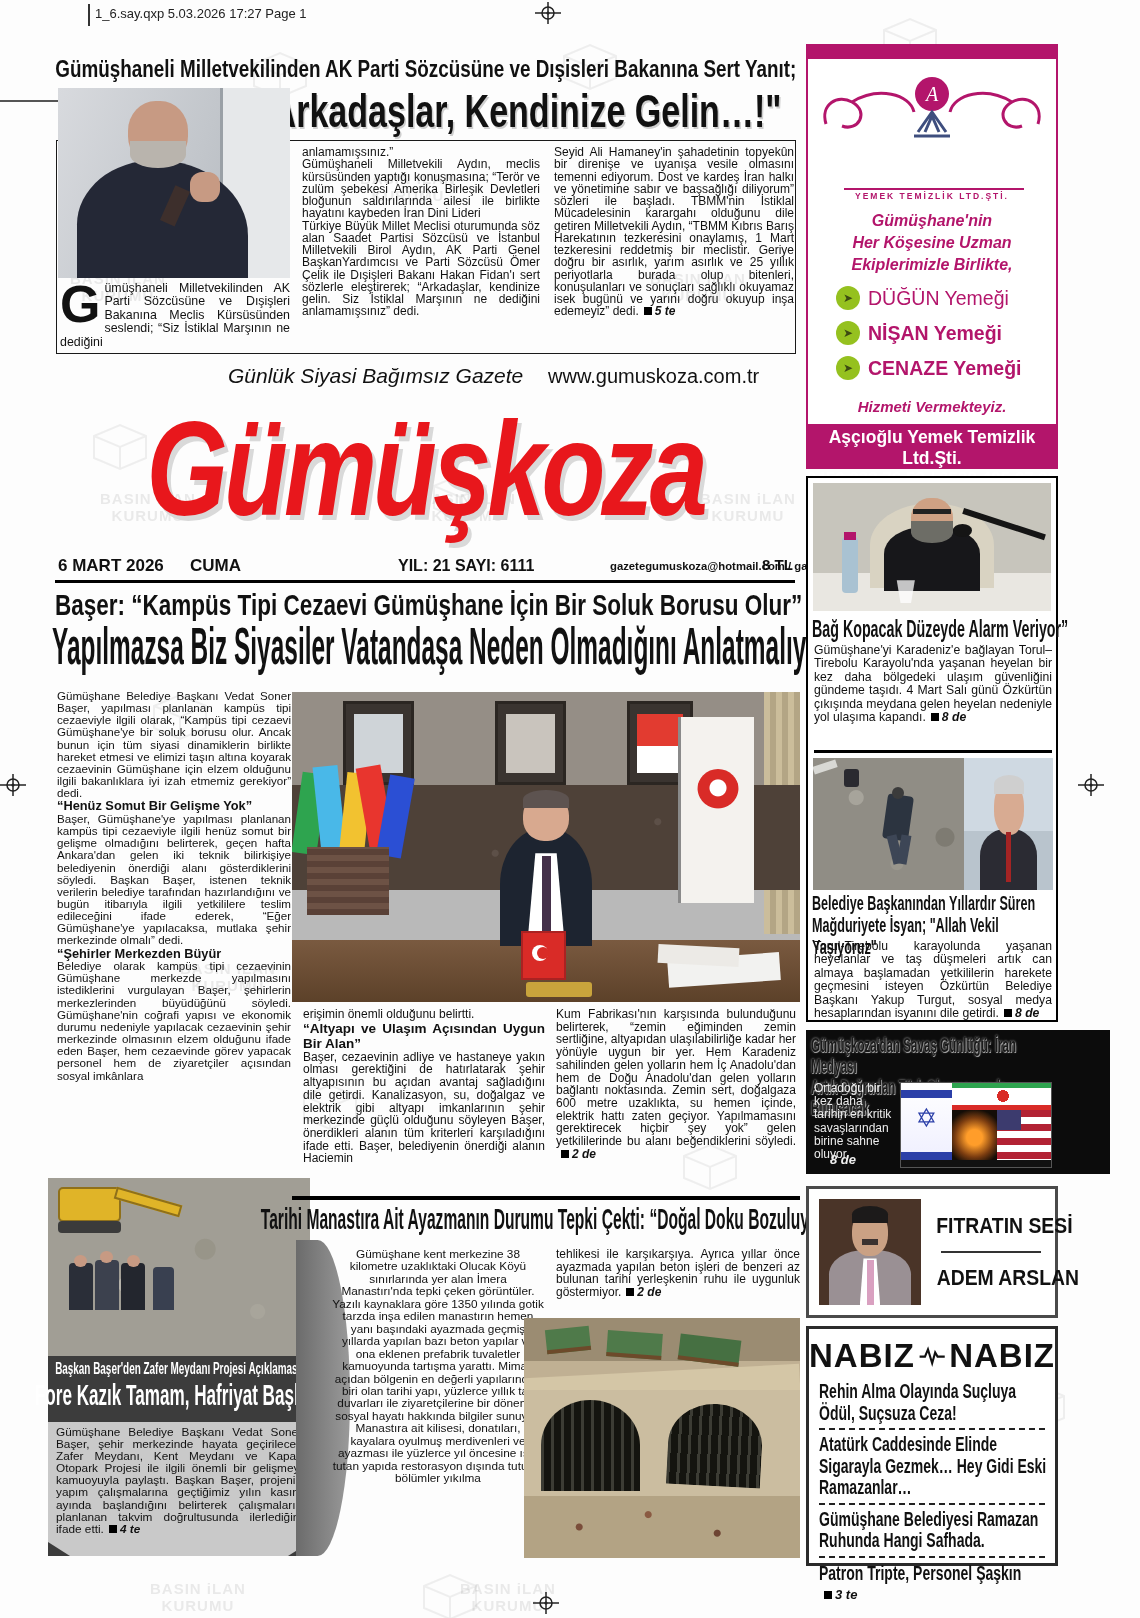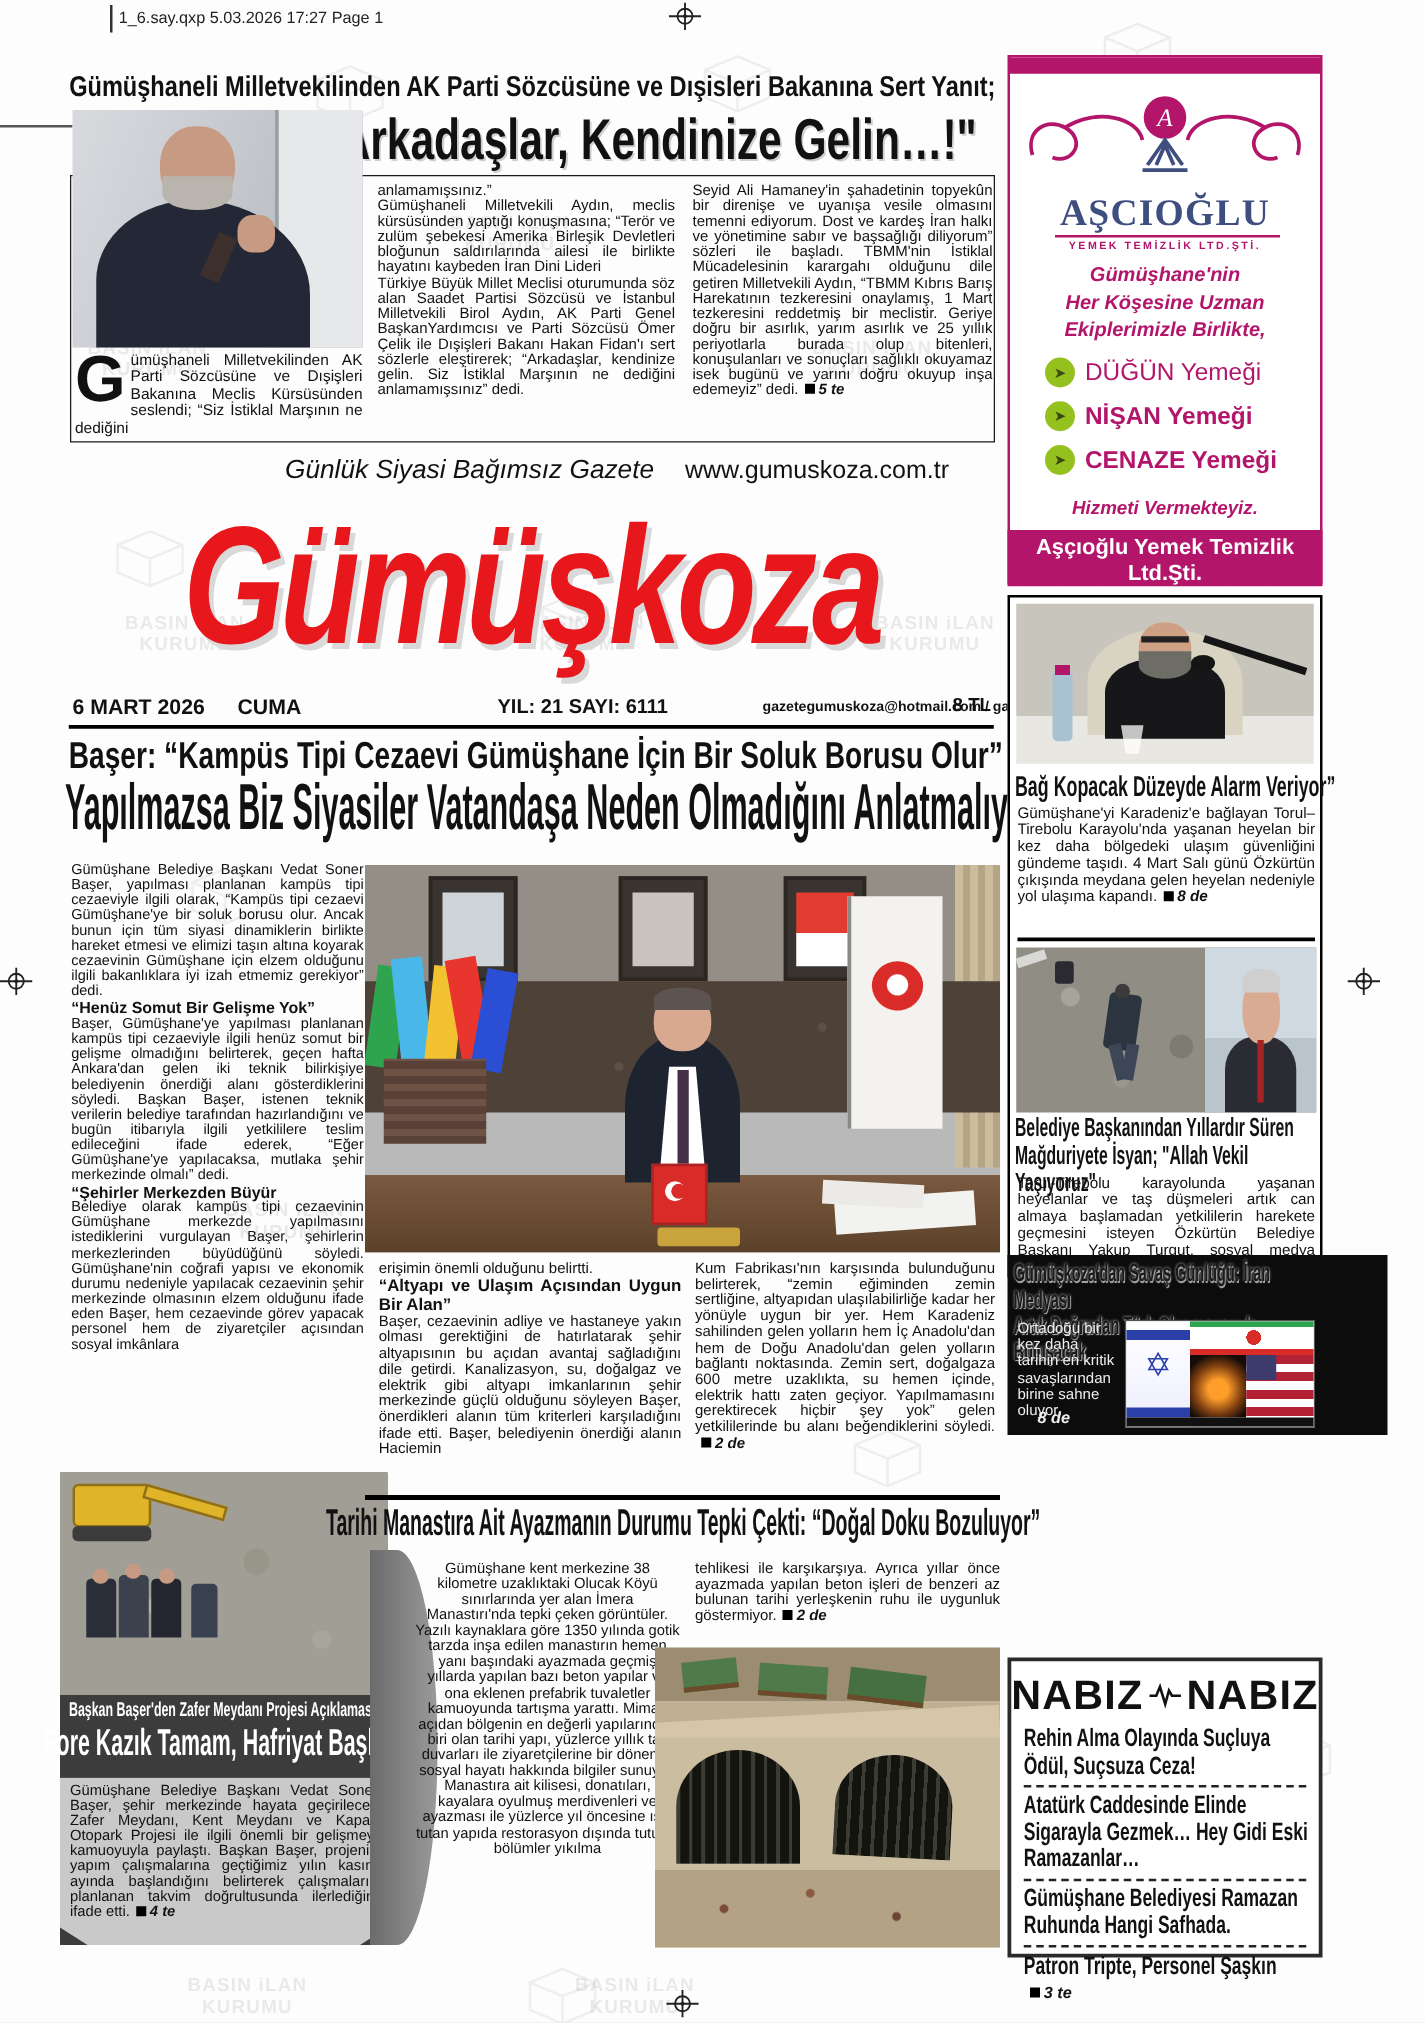--- a/index.html
+++ b/index.html
@@ -146,21 +146,20 @@
   <section class="abs" style="left:806px;top:44px;width:252px;height:423px;background:#fff;border:2px solid #b3156b">
     <div class="abs" style="left:0;top:0;width:100%;height:13px;background:#b3156b"></div>
     <svg class="abs" style="left:10px;top:20px" width="228" height="86" viewBox="0 0 228 86">
       <path d="M8 58 C2 38 20 28 34 36 C52 46 40 66 24 60 M34 36 C60 20 92 28 96 46" fill="none" stroke="#b3156b" stroke-width="3"></path>
       <path d="M220 58 C226 38 208 28 194 36 C176 46 188 66 204 60 M194 36 C168 20 136 28 132 46" fill="none" stroke="#b3156b" stroke-width="3"></path>
       <circle cx="114" cy="28" r="17" fill="#b3156b"></circle>
       <text x="114" y="35" font-size="20" font-family="Liberation Serif, serif" fill="#ffffff" text-anchor="middle" font-style="italic">A</text>
       <path d="M100 66 L114 46 L128 66 M107 66 L114 50 L121 66" fill="none" stroke="#3e4e7e" stroke-width="3"></path>
       <path d="M96 70 L132 70" stroke="#3e4e7e" stroke-width="3"></path>
     </svg>
-    <div class="abs" style="left:0;top:108px;width:100%;text-align:center;font-family:'Liberation Serif',serif;font-weight:bold;font-size:30px;letter-spacing:1px;color:#3e4e7e">AŞCIOĞLU</div>
     <div class="abs" style="left:36px;top:142px;width:180px;border-top:2px solid #b3156b"></div>
     <div class="abs" style="left:0;top:145px;width:100%;text-align:center;font-size:8.5px;letter-spacing:2px;color:#b3156b;font-weight:bold">YEMEK TEMİZLİK LTD.ŞTİ.</div>
     <div class="abs adline" style="left:0;top:166px;width:100%;font-size:16px;font-weight:bold">Gümüşhane'nin</div>
     <div class="abs adline" style="left:0;top:188px;width:100%;font-size:16px;font-weight:bold">Her Köşesine Uzman</div>
     <div class="abs adline" style="left:0;top:210px;width:100%;font-size:16px;font-weight:bold">Ekiplerimizle Birlikte,</div>
     <div class="abs" style="left:0;top:240px;width:100%">
       <div class="ad-item">
           <span class="ad-bullet">➤</span>
           <span style="color:#b3156b;font-size:19.5px;font-weight:normal">DÜĞÜN Yemeği</span>
         </div>
@@ -292,21 +291,21 @@
         <div style="position:absolute;left:33%;top:13%;width:34%;height:14%;background:#cfcfcf;border-radius:50% 50% 0 0"></div>
         <div style="position:absolute;left:47%;bottom:6%;width:6%;height:38%;background:#a42424"></div>
       </div>
     </div>
     <div class="abs" style="left:4px;top:414px;width:406px;transform:scaleX(.6);transform-origin:0 0;font-size:21px;font-weight:800;line-height:22px">Belediye Başkanından Yıllardır Süren Mağduriyete İsyan; "Allah Vekil Yaşıyoruz"</div>
     <div class="abs just" style="left:6px;top:462px;width:238px;height:80px;font-size:12.2px;line-height:13.4px;overflow:hidden">
       <span>Torul-Tirebolu karayolunda yaşanan heyelanlar ve taş düşmeleri artık can almaya başlamadan yetkililerin harekete geçmesini isteyen Özkürtün Belediye Başkanı Yakup Turgut, sosyal medya hesaplarından isyanını dile getirdi.</span><span class="refbox"></span><span class="ref">8 de</span>
     </div>
   </section>
 
-  <section class="abs" style="left:806px;top:1004px;width:304px;height:144px;background:#0c0c0c">
+  <section class="abs" style="left:806px;top:1030px;width:304px;height:144px;background:#0c0c0c">
     <div class="abs" style="left:5px;top:5px;width:420px;transform:scaleX(.58);transform-origin:0 0;font-size:20px;font-weight:800;line-height:21px;color:#1a1a1a;text-shadow:0 0 3px #bdbdbd,1px 1px 0 #9a9a9a">
       <div>Gümüşkoza'dan Savaş Günlüğü: İran Medyası</div>
       <div>Artık Doğrudan Türk Okuyucusuyla Buluşacak</div>
     </div>
     <div class="abs" style="left:8px;top:52px;width:82px;font-size:12px;line-height:13.2px;color:#eee">Ortadoğu bir kez daha tarihin en kritik savaşlarından birine sahne oluyor.</div>
     <div class="abs i b" style="left:24px;top:122px;font-size:13px;color:#eee">8 de</div>
     <div class="photo" style="left:94px;top:52px;width:152px;height:86px;border:1px solid #555;background:#fff">
       <div class="abs" style="left:0;top:0;width:34%;height:100%;background:linear-gradient(#fff,#eef)">
         <div style="position:absolute;left:0;top:8%;width:100%;height:10%;background:#2b3fa8"></div>
         <div style="position:absolute;left:0;bottom:8%;width:100%;height:10%;background:#2b3fa8"></div>
@@ -366,20 +365,37 @@
       <div class="abs" style="left:30%;top:6%;width:20%;height:11%;background:#4f7a4a;transform:rotate(4deg);border-bottom:4px solid #6d4a2a"></div>
       <div class="abs" style="left:56%;top:8%;width:22%;height:11%;background:#467042;transform:rotate(7deg);border-bottom:4px solid #6d4a2a"></div>
       <div class="abs" style="left:0;top:22%;width:100%;height:14%;background:#d4c6a6;transform:rotate(-3deg)"></div>
       <div class="abs" style="left:0;top:30%;width:100%;height:46%;background:#cbbda0"></div>
       <div class="abs" style="left:6%;top:34%;width:36%;height:38%;background:repeating-linear-gradient(90deg,#3c3c34 0 3px,#14140f 3px 10px),repeating-linear-gradient(0deg,rgba(120,120,110,.5) 0 2px,transparent 2px 9px),#14140f;border-radius:50% 50% 0 0"></div>
       <div class="abs" style="left:52%;top:36%;width:34%;height:34%;background:repeating-linear-gradient(90deg,#3c3c34 0 3px,#14140f 3px 10px),repeating-linear-gradient(0deg,rgba(120,120,110,.5) 0 2px,transparent 2px 9px),#14140f;border-radius:50% 50% 0 0;transform:rotate(3deg)"></div>
       <div class="abs" style="left:0;bottom:0;width:100%;height:26%;background:radial-gradient(circle at 20% 50%, #7a4d3a 0 3px, transparent 4px),radial-gradient(circle at 45% 30%, #8a5a42 0 3px, transparent 4px),radial-gradient(circle at 70% 60%, #6d4433 0 3px, transparent 4px),#b3a384"></div>
     </div>
   </section>
 
+  <section class="abs" style="left:806px;top:1186px;width:252px;height:132px;border:3px solid #4a4a4a;background:#fff">
+    <div class="photo" style="left:10px;top:10px;width:102px;height:106px;background:#4a3428">
+      <div class="abs" style="left:10%;bottom:0;width:80%;height:52%;background:#9a9094;border-radius:44% 44% 0 0"></div>
+      <div class="abs" style="left:40%;bottom:0;width:20%;height:44%;background:#fff;clip-path:polygon(18% 0,82% 0,100% 100%,0 100%)"></div>
+      <div class="abs" style="left:47%;bottom:0;width:7%;height:42%;background:#d9a0c0"></div>
+      <div class="abs" style="left:32%;top:10%;width:36%;height:44%;background:#caa184;border-radius:45%"></div>
+      <div class="abs" style="left:32%;top:7%;width:36%;height:16%;background:#1c1a1a;border-radius:50% 50% 0 0"></div>
+      <div class="abs" style="left:42%;top:38%;width:16%;height:5%;background:#3a3230"></div>
+    </div>
+    <div class="abs" style="left:118px;top:24px;width:128px;text-align:center">
+      <span class="nowrap" style="font-size:22px;font-weight:800;transform:scaleX(.88);transform-origin:50% 0;display:inline-block">FITRATIN SESİ</span>
+    </div>
+    <div class="abs" style="left:132px;top:62px;width:100px;border-top:2px solid #333"></div>
+    <div class="abs" style="left:118px;top:76px;width:128px;text-align:center">
+      <span class="nowrap" style="font-size:22px;font-weight:800;transform:scaleX(.88);transform-origin:50% 0;display:inline-block">ADEM ARSLAN</span>
+    </div>
+  </section>
 
   <section class="abs" style="left:806px;top:1326px;width:252px;height:240px;border:3px solid #2a2a2a;background:#fff">
     <div style="display:flex;align-items:center;justify-content:center;gap:4px;margin-top:8px">
       <span style="font-size:33px;font-weight:900;letter-spacing:1px">NABIZ</span>
       <svg width="44" height="30" viewBox="0 0 44 30">
           <polyline points="1,16 10,16 15,4 22,27 27,9 31,16 43,16" fill="none" stroke="#111" stroke-width="3.5"></polyline>
         </svg>
       <span style="font-size:33px;font-weight:900;letter-spacing:1px">NABIZ</span>
     </div>
     <div style="margin:6px 10px 0 10px">

